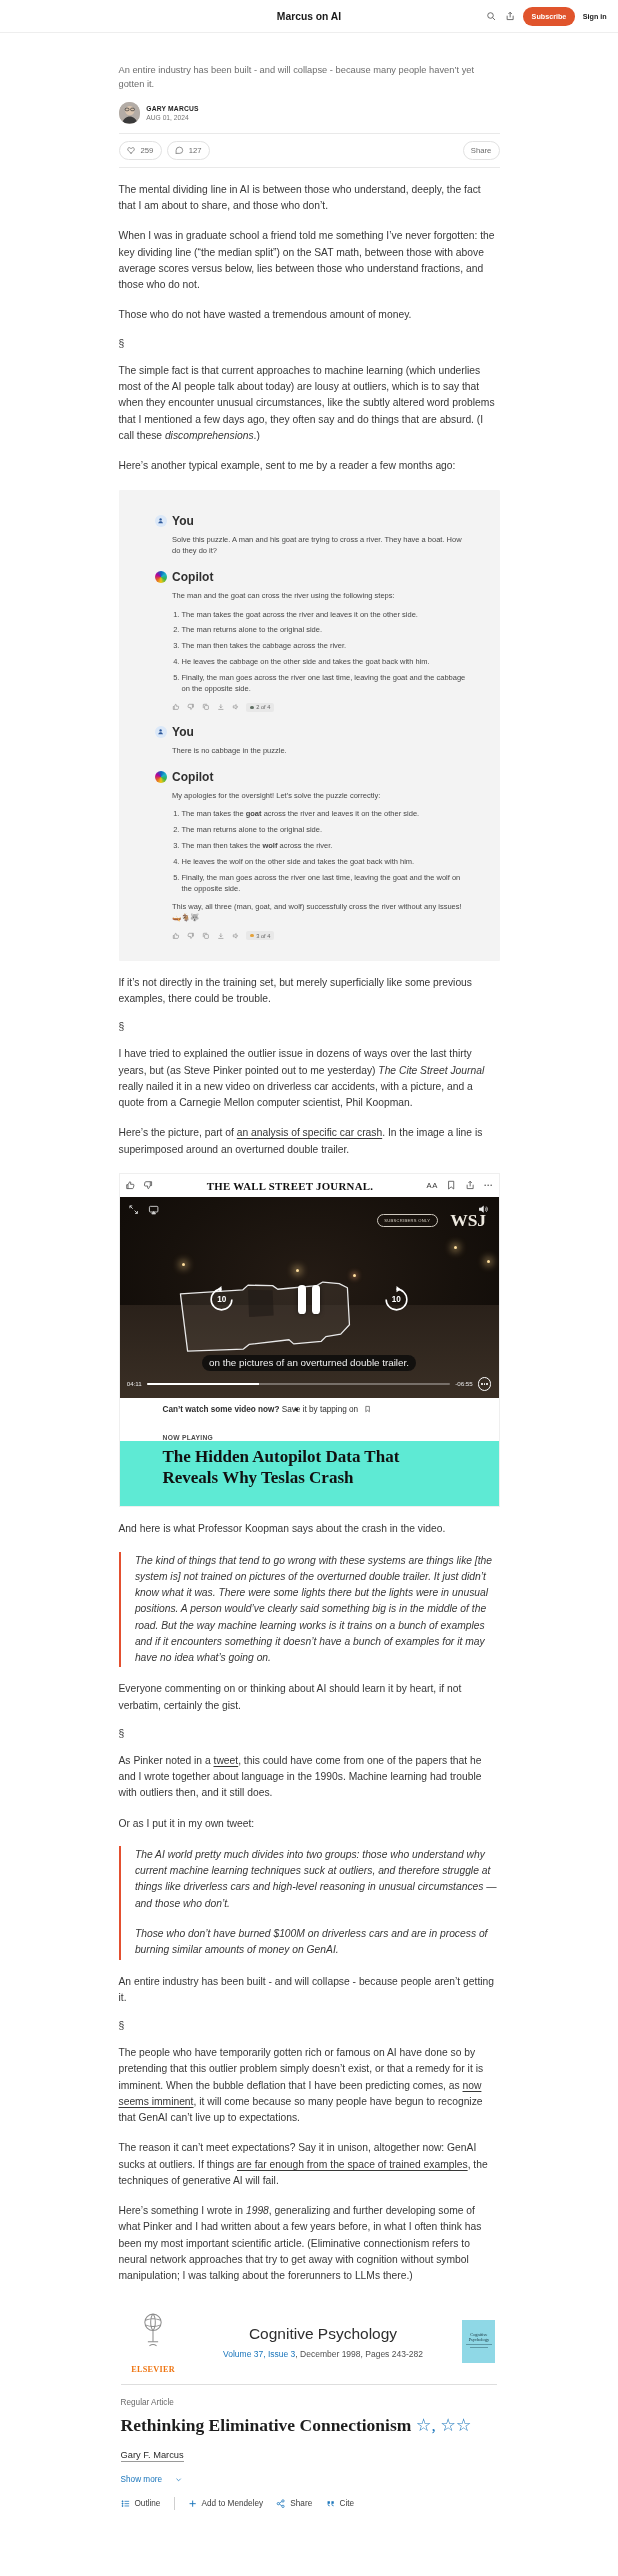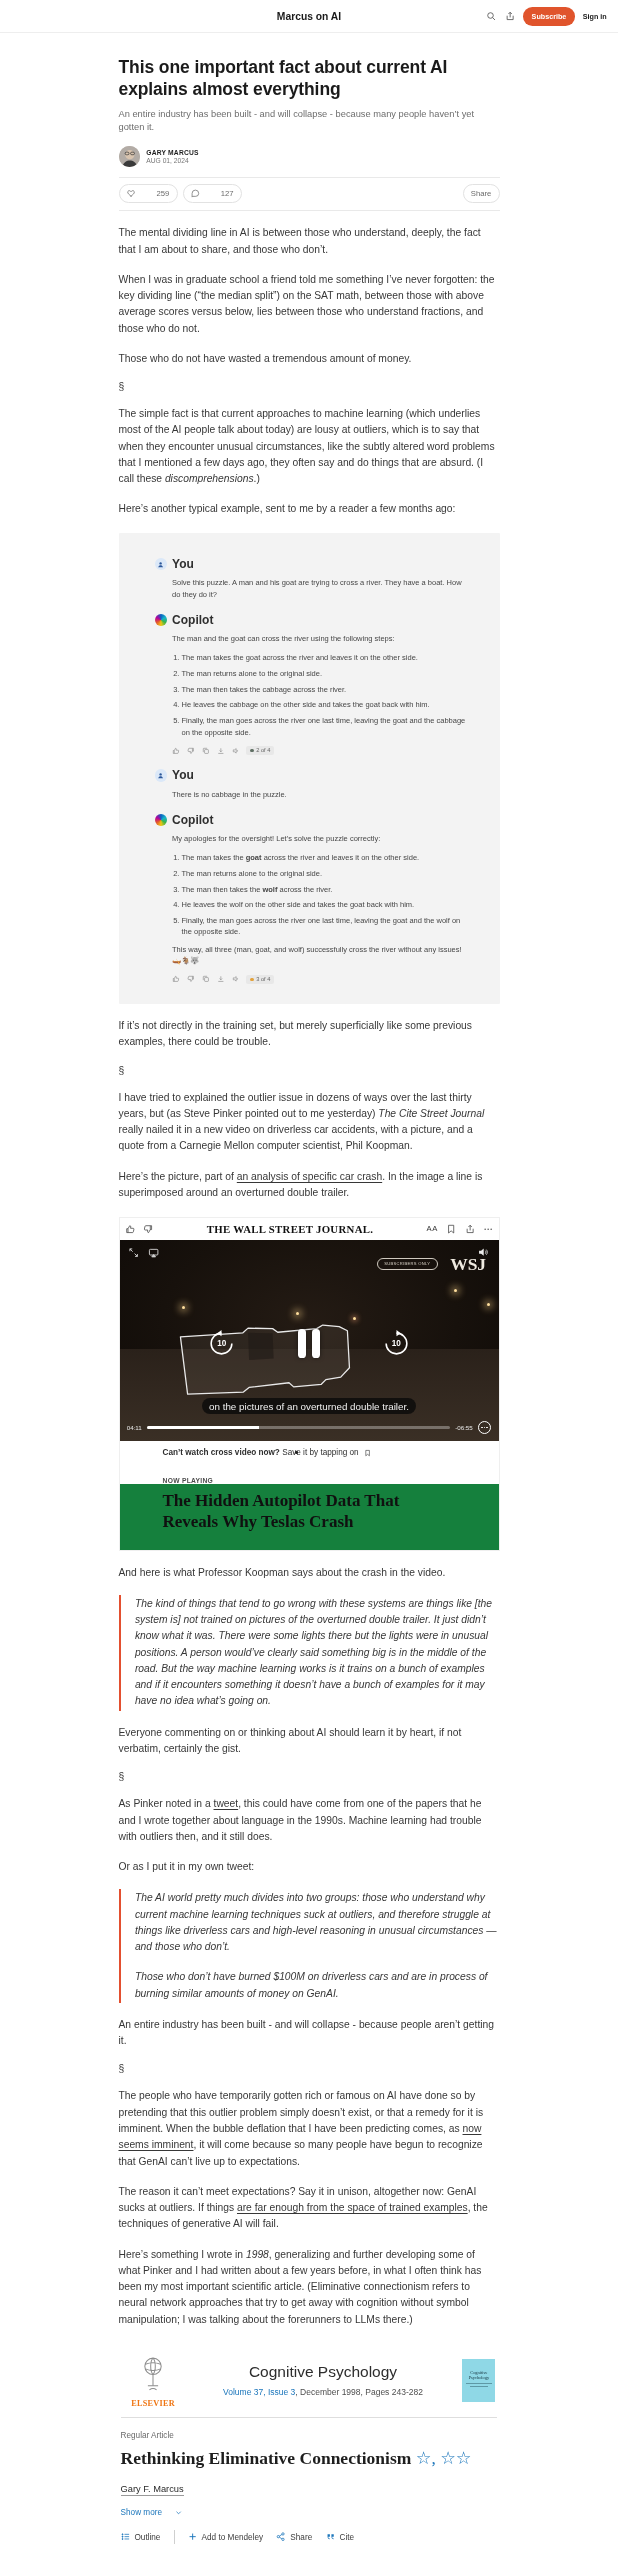--- a/index.html
+++ b/index.html
@@ -15,21 +15,21 @@
 
   
   .post { width:381px; margin:0 auto; padding-top:24px; }
   h1.post-title { font-size:17.5px; line-height:1.24; font-weight:800; color:#1b1b1b; letter-spacing:-0.1px; }
   .post-subtitle { margin-top:7.2px; font-size:9.3px; line-height:1.45; color:#6e6e6e; }
   .byline { display:flex; align-items:center; gap:6.2px; margin-top:11.3px; padding-bottom:9.3px; border-bottom:0.5px solid #e9e9e9; }
   .avatar { width:21.6px; height:21.6px; border-radius:50%; overflow:hidden; background:#b9b1a9; flex:0 0 auto; }
   .byline-meta .author { font-size:6.7px; font-weight:700; color:#1d1d1d; letter-spacing:0.2px; }
   .byline-meta .date { font-size:6.7px; color:#757575; margin-top:1.5px; }
   .ufi { display:flex; align-items:center; gap:5.2px; padding:6.2px 0 7.2px; border-bottom:0.5px solid #e9e9e9; }
-  .pill { display:flex; align-items:center; gap:21px; border:0.5px solid #e2e2e2; border-radius:10.3px; padding:4.1px 7.2px; font-size:7.7px; color:#6b6b6b; background:#fff; cursor:pointer; }
+  .pill { display:flex; align-items:center; gap:5px; border:0.5px solid #e2e2e2; border-radius:10.3px; padding:4.1px 7.2px; font-size:7.7px; color:#6b6b6b; background:#fff; cursor:pointer; }
   .pill svg { width:8.8px; height:8.8px; }
   .pill.share { margin-left:auto; }
 
   
   .article p.body-p { font-size:10.3px; line-height:1.58; color:#373737; margin-top:14px; }
   .article p.section-mark { font-size:10.3px; margin-top:14px; color:#373737; }
   .article a.inline-link { color:inherit; text-decoration:underline; text-underline-offset:1.5px; text-decoration-thickness:0.5px; cursor:pointer; }
   .article i.em { font-style:italic; }
 
   
@@ -78,32 +78,32 @@
   .progress-row { position:absolute; bottom:7.2px; left:7.2px; right:7.2px; display:flex; align-items:center; gap:5.2px; color:#e8e8e8; font-size:6.2px; }
   .progress-track { flex:1; height:2.6px; background:rgba(255,255,255,.32); border-radius:1.5px; overflow:hidden; }
   .progress-fill { width:37%; height:100%; background:#fff; }
   .vid-more { width:13.4px; height:13.4px; border:1px solid #fff; border-radius:50%; display:flex; align-items:center; justify-content:center; gap:1px; }
   .vid-more i { width:1.5px; height:1.5px; background:#fff; border-radius:50%; }
   .save-strip { position:relative; background:#fff; padding:7.2px 0 5.2px 43px; font-size:8.2px; color:#2e2e2e; }
   .save-strip b { font-weight:700; }
   .save-strip .bm { display:inline-block; vertical-align:-1.5px; margin-left:3.1px; }
   .save-strip .stray-dot { position:absolute; right:201px; top:10.3px; width:2.6px; height:2.6px; background:#222; border-radius:50%; }
   .now-playing { padding:13.4px 0 0 43px; font-size:6.7px; font-weight:700; letter-spacing:0.3px; color:#4a4a4a; background:#fff; }
-  .wsj-headline { padding:5.2px 46px 17.5px 43px; font-family:"Liberation Serif", serif; font-weight:700; font-size:17px; line-height:1.25; color:#101010; background:#15803d; }
+  .wsj-headline { padding:5.2px 46px 17.5px 43px; font-family:"Liberation Serif", serif; font-weight:700; font-size:17px; line-height:1.25; color:#101010; background:#5eead4; }
 
   
   blockquote.pull { border-left:2.1px solid #E34F2F; margin-top:14px; padding:1px 0 1px 14.4px; font-style:italic; font-size:10.3px; line-height:1.58; color:#373737; }
   blockquote.pull p + p { margin-top:14px; }
 
   
   .paper { margin-top:17.5px; }
   .paper-head { display:flex; align-items:center; gap:10.3px; padding:7.2px 4.1px 9.3px 4.1px; }
   .els-logo { width:61px; text-align:center; flex:0 0 auto; }
   .els-logo svg { width:38px; height:43px; }
-  .els-word { font-family:"Liberation Serif", serif; font-weight:700; font-size:8.2px; color:#ef7512; letter-spacing:0.3px; margin-top:1px; }
+  .els-word { font-family:"Liberation Serif", serif; font-weight:700; font-size:8.2px; color:#ef7512; letter-spacing:0.3px; margin-top:11px; }
   .paper-head-mid { flex:1; text-align:center; }
   .journal-name { font-size:15.5px; color:#2d2d2d; }
   .journal-vol { margin-top:6.2px; font-size:8.5px; color:#4f4f4f; }
   .journal-vol a { color:#1a75bb; text-decoration:none; cursor:pointer; }
   .cover { width:33px; height:43px; background:#8fd8e6; flex:0 0 auto; padding:4.1px 3.1px; font-family:"Liberation Serif", serif; }
   .cover .c-title { font-size:4.4px; color:#14303a; line-height:1.2; text-align:center; margin-top:7.2px; }
   .cover .c-line { height:1px; background:#2e5a66; opacity:.5; margin-top:2.1px; }
   .paper-rule { border-top:0.5px solid #dedede; margin:0 2.1px; }
   .reg-article { font-size:8.2px; color:#6a6a6a; margin:13.4px 2.1px 0; }
   .paper-title { font-family:"Liberation Serif", serif; font-size:17.5px; line-height:1.3; color:#1e1e1e; font-weight:700; margin:7.2px 2.1px 0; }
@@ -131,21 +131,20 @@
         <path d="M8 7l4-4 4 4"></path>
         <path d="M5 11v9h14v-9"></path>
       </svg>
     <button class="btn-subscribe">Subscribe</button>
     <span class="signin">Sign in</span>
   </div>
 </div>
 
 <div class="post">
 
-  <h1 class="post-title">This one important fact about current AI explains almost everything</h1>
   <div class="post-subtitle">An entire industry has been built - and will collapse - because many people haven’t yet gotten it.</div>
 
   <div class="byline">
     <div class="avatar">
       <svg viewBox="0 0 42 42" width="21.6" height="21.6">
           <rect width="42" height="42" fill="#b3aca6"></rect>
           <circle cx="21" cy="17" r="9" fill="#d9c4af"></circle>
           <rect x="12" y="12" width="7.5" height="5" rx="2.4" fill="none" stroke="#333" stroke-width="1.4"></rect>
           <rect x="22.5" y="12" width="7.5" height="5" rx="2.4" fill="none" stroke="#333" stroke-width="1.4"></rect>
           <path d="M6 42c1.5-10 9-14 15-14s13.5 4 15 14z" fill="#3a3a3a"></path>
@@ -373,21 +372,21 @@
           <span>-06:55</span>
           <span class="vid-more">
               <i></i>
               <i></i>
               <i></i>
             </span>
         </div>
       </div>
 
       <div class="save-strip">
-        <b>Can’t watch cross video now?</b><span> Save it by tapping on</span>
+        <b>Can’t watch some video now?</b><span> Save it by tapping on</span>
         <span class="bm"><svg width="7.2" height="8.2" viewBox="0 0 24 24" fill="none" stroke="#333" stroke-width="2">
               <path d="M6 3h12v18l-6-5-6 5z"></path>
             </svg></span>
         <span class="stray-dot"></span>
       </div>
       <div class="now-playing">NOW PLAYING</div>
       <div class="wsj-headline">The Hidden Autopilot Data That Reveals Why Teslas Crash</div>
     </div>
 
     <p class="body-p">And here is what Professor Koopman says about the crash in the video.</p>

